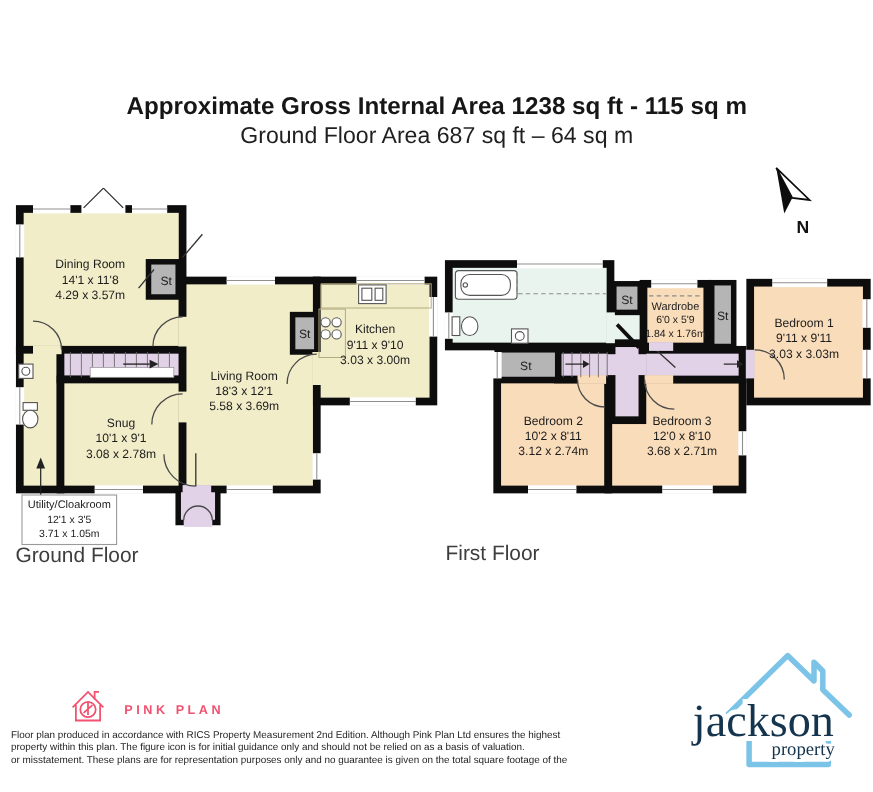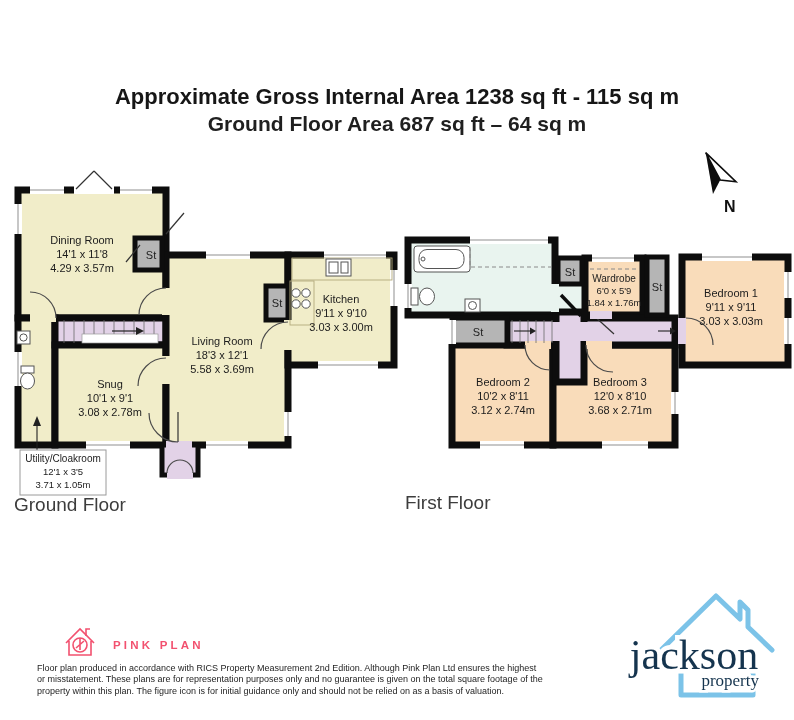--- a/index.html
+++ b/index.html
@@ -1,29 +1,29 @@
 <!DOCTYPE html>
 <html><head>
 <meta charset="utf-8">
 <style>
   html,body{margin:0;padding:0;background:#fff;}
   #page{position:relative;width:794px;height:720px;background:#ffffff;overflow:hidden;
         font-family:"Liberation Sans", sans-serif;}
   #plan-svg{position:absolute;left:0;top:0;}
   .hdr{position:absolute;left:0;top:84px;width:100%;text-align:center;color:#161616;}
   .hdr .t1{font-size:22px;font-weight:bold;line-height:26px;}
-  .hdr .t2{font-size:21px;font-weight:700;line-height:27px;color:#1f1f1f;}
+  .hdr .t2{font-size:21px;font-weight:400;line-height:27px;color:#1f1f1f;}
   .room-name{font-size:11px;fill:#1c1c1c;}
   .room-dim{font-size:11px;fill:#1c1c1c;}
   .small-name{font-size:10px;fill:#1c1c1c;}
   .small-dim{font-size:9.5px;fill:#1c1c1c;}
   .st-label{font-size:11px;fill:#222;}
   .floor-label{font-size:19px;fill:#3d3d3d;}
   .disclaimer{position:absolute;left:10px;top:663px;width:625px;font-size:9px;
-              line-height:11.4px;color:#1e1e1e;margin-left:27px;}
+              line-height:11.4px;color:#1e1e1e;}
   .wallstroke{stroke:#0d0d0d;stroke-width:7;}
   .wallstroke5{stroke:#0d0d0d;stroke-width:5;}
   .winline{stroke:#8f8f8f;stroke-width:1;}
   .arc{stroke:#4a4a4a;stroke-width:1.2;fill:none;}
   .leaf{stroke:#333;stroke-width:1.2;}
   .fix{stroke:#555;stroke-width:1;fill:#ffffff;}
   .tread{stroke:#6a6a6a;stroke-width:0.8;}
   .dash{stroke:#8a8a8a;stroke-width:1;fill:none;stroke-dasharray:4,3;}
   .counter{stroke:#b3aa7d;stroke-width:0.9;fill:none;}
 </style>
@@ -280,17 +280,17 @@
         <path d="M 660,651 L 716,596 L 740,619 L 740,602 L 748,610 L 748,627 L 772,650"></path>
         <path d="M 681,655 L 681,695 L 753,695 L 753,656"></path>
       </g>
       <text x="694" y="669" text-anchor="middle" font-family="Liberation Serif, serif" font-size="42" fill="#15344e" stroke="#ffffff" stroke-width="9" style="paint-order:stroke">jackson</text>
       <text x="759" y="686" text-anchor="end" font-family="Liberation Serif, serif" font-size="17" fill="#15344e" stroke="#ffffff" stroke-width="5" style="paint-order:stroke">property</text>
     </g>
   </svg>
 
   <div class="disclaimer">
     <div>Floor plan produced in accordance with RICS Property Measurement 2nd Edition. Although Pink Plan Ltd ensures the highest</div>
+    <div>property within this plan. The figure icon is for initial guidance only and should not be relied on as a basis of valuation.</div>
     <div>or misstatement. These plans are for representation purposes only and no guarantee is given on the total square footage of the</div>
-    <div>property within this plan. The figure icon is for initial guidance only and should not be relied on as a basis of valuation.</div>
   </div>
 
 </div>
 
 </body></html>

